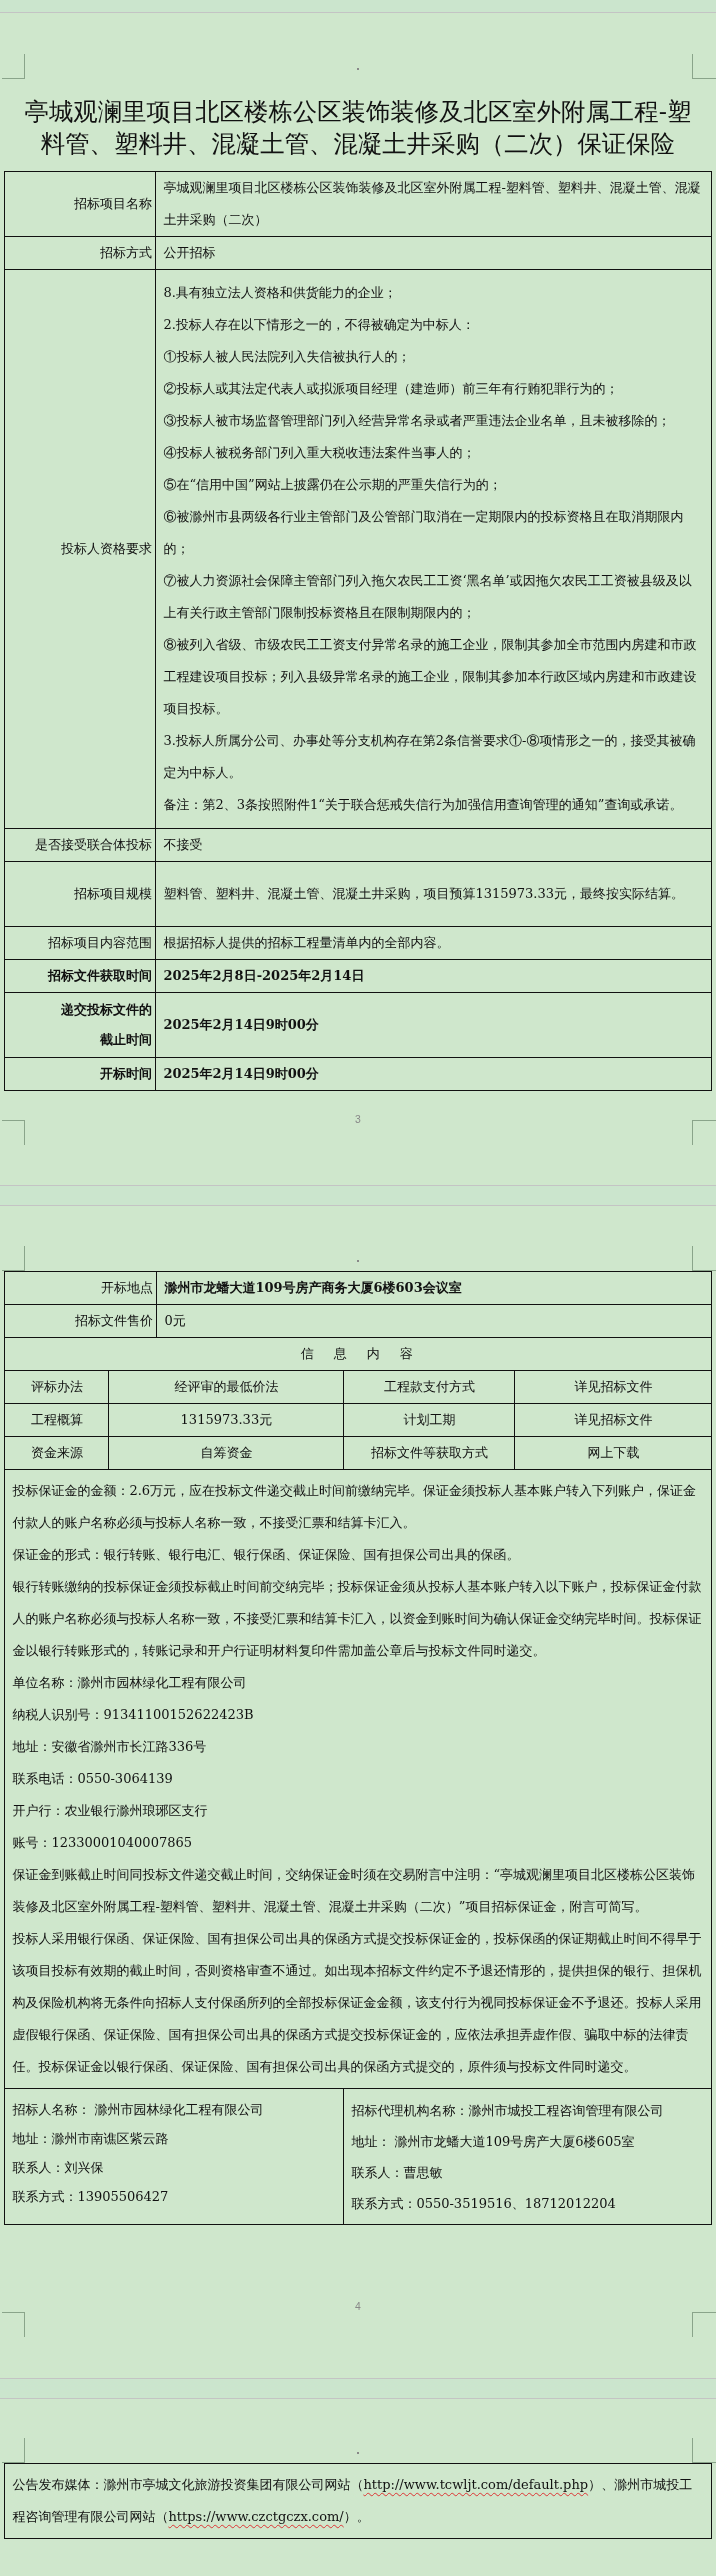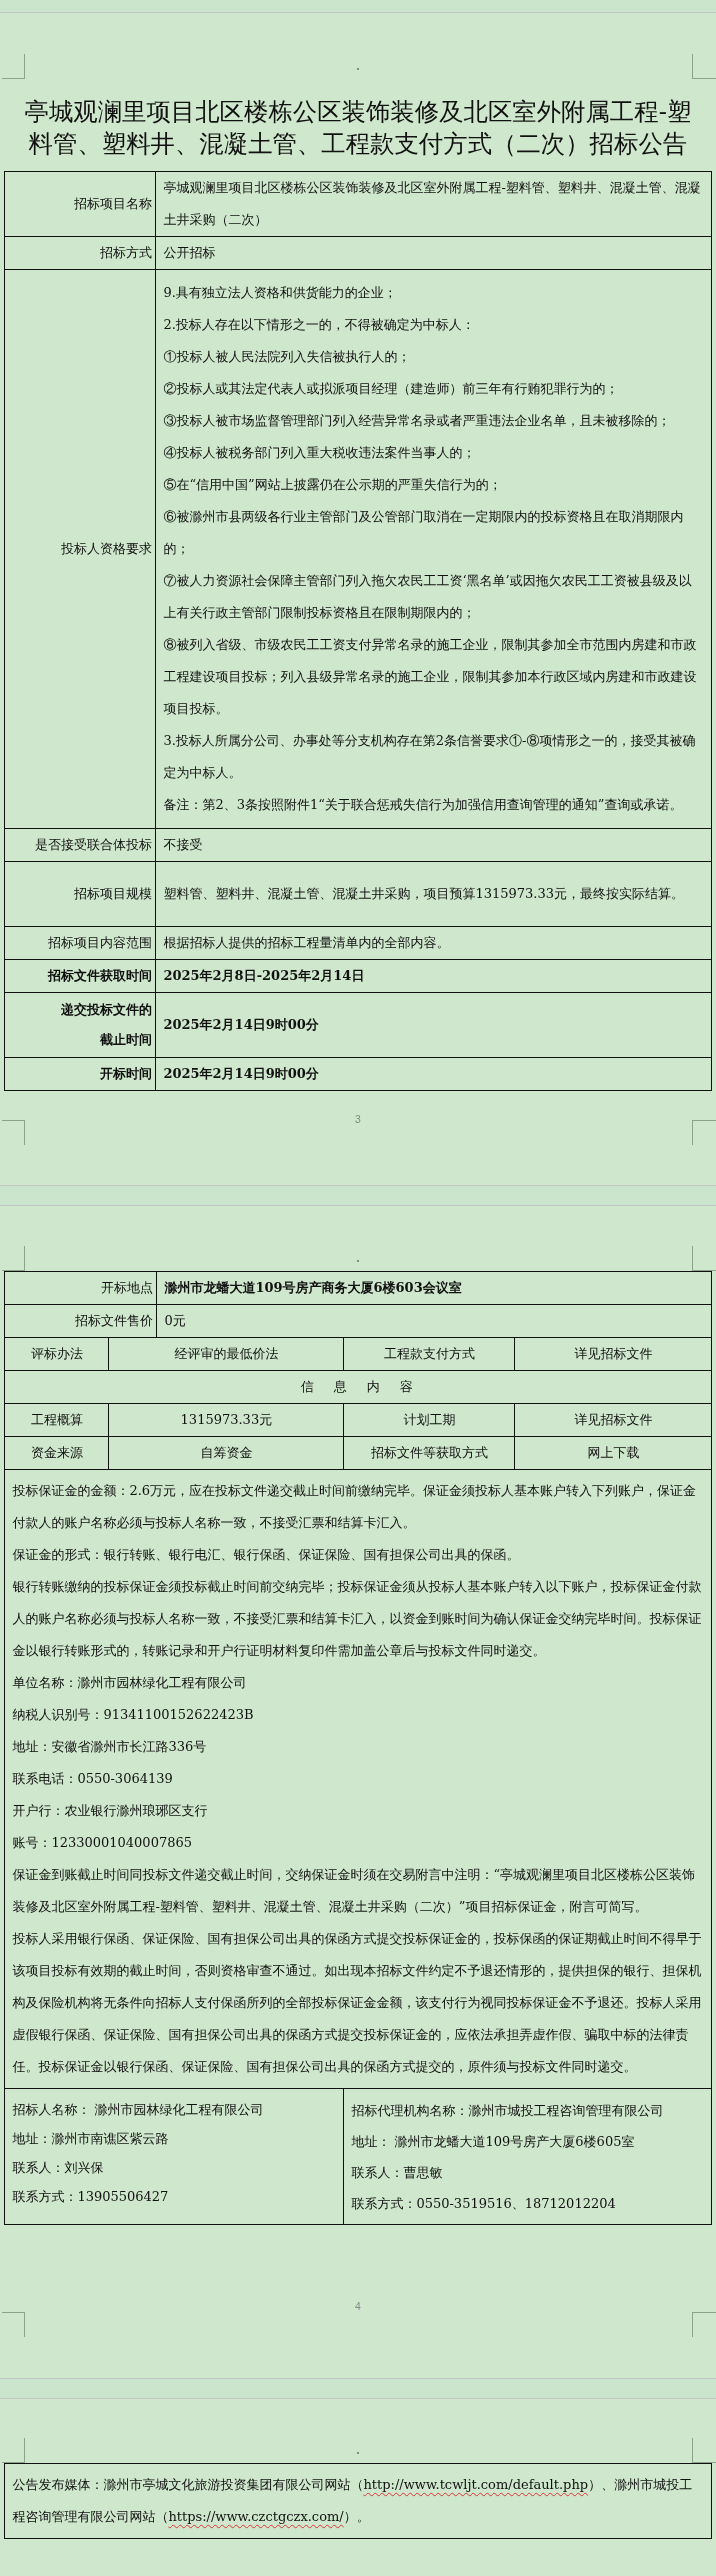--- a/index.html
+++ b/index.html
@@ -48,40 +48,40 @@
   .wavy { text-decoration: underline wavy #d33; text-decoration-thickness:0.9px; text-underline-offset:2.6px; }
 </style>
 </head>
 <body>
 
 <div class="gutter top"></div>
 <div class="crop tl" style="top:54px;"></div>
 <div class="crop tr" style="top:54px;"></div>
 <div class="dot" style="top:68px;"></div>
 
-<h1 class="title">亭城观澜里项目北区楼栋公区装饰装修及北区室外附属工程-塑料管、塑料井、混凝土管、工程款支付方式（二次）招标公告</h1>
+<h1 class="title">亭城观澜里项目北区楼栋公区装饰装修及北区室外附属工程-塑料管、塑料井、混凝土管、混凝土井采购（二次）保证保险</h1>
 
 <table style="top:171px;">
   <colgroup>
       <col style="width:151px">
       <col>
     </colgroup>
   <tbody>
       <tr>
     <td class="label" style="height:64px">招标项目名称</td>
     <td>亭城观澜里项目北区楼栋公区装饰装修及北区室外附属工程-塑料管、塑料井、混凝土管、混凝土井采购（二次）</td>
   </tr>
   <tr>
     <td class="label" style="height:32px">招标方式</td>
     <td>公开招标</td>
   </tr>
   <tr>
     <td class="label">投标人资格要求</td>
     <td style="padding-top:7px;padding-bottom:7px">
-      <p class="p">9.具有独立法人资格和供货能力的企业；</p>
+      <p class="p">8.具有独立法人资格和供货能力的企业；</p>
       <p class="p">2.投标人存在以下情形之一的，不得被确定为中标人：</p>
       <p class="p">①投标人被人民法院列入失信被执行人的；</p>
       <p class="p">②投标人或其法定代表人或拟派项目经理（建造师）前三年有行贿犯罪行为的；</p>
       <p class="p">③投标人被市场监督管理部门列入经营异常名录或者严重违法企业名单，且未被移除的；</p>
       <p class="p">④投标人被税务部门列入重大税收违法案件当事人的；</p>
       <p class="p">⑤在“信用中国”网站上披露仍在公示期的严重失信行为的；</p>
       <p class="p">⑥被滁州市县两级各行业主管部门及公管部门取消在一定期限内的投标资格且在取消期限内的；</p>
       <p class="p">⑦被人力资源社会保障主管部门列入拖欠农民工工资‘黑名单’或因拖欠农民工工资被县级及以上有关行政主管部门限制投标资格且在限制期限内的；</p>
       <p class="p">⑧被列入省级、市级农民工工资支付异常名录的施工企业，限制其参加全市范围内房建和市政工程建设项目投标；列入县级异常名录的施工企业，限制其参加本行政区域内房建和市政建设项目投标。</p>
       <p class="p">3.投标人所属分公司、办事处等分支机构存在第2条信誉要求①-⑧项情形之一的，接受其被确定为中标人。</p>
@@ -137,27 +137,27 @@
   <tbody>
       <tr>
     <td colspan="2" class="label" style="height:30px">开标地点</td>
     <td colspan="3" class="bold">滁州市龙蟠大道109号房产商务大厦6楼603会议室</td>
   </tr>
   <tr>
     <td colspan="2" class="label" style="height:32px">招标文件售价</td>
     <td colspan="3">0元</td>
   </tr>
   <tr>
+    <td colspan="5" class="center" style="height:32px;letter-spacing:3.5px">信　息　内　容</td>
+  </tr>
+  <tr>
     <td class="center" style="height:32px">评标办法</td>
     <td colspan="2" class="center">经评审的最低价法</td>
     <td class="center">工程款支付方式</td>
     <td class="center">详见招标文件</td>
-  </tr>
-  <tr>
-    <td colspan="5" class="center" style="height:32px;letter-spacing:3.5px">信　息　内　容</td>
   </tr>
   <tr>
     <td class="center" style="height:32px">工程概算</td>
     <td colspan="2" class="center">1315973.33元</td>
     <td class="center">计划工期</td>
     <td class="center">详见招标文件</td>
   </tr>
   <tr>
     <td class="center" style="height:32px">资金来源</td>
     <td colspan="2" class="center">自筹资金</td>

